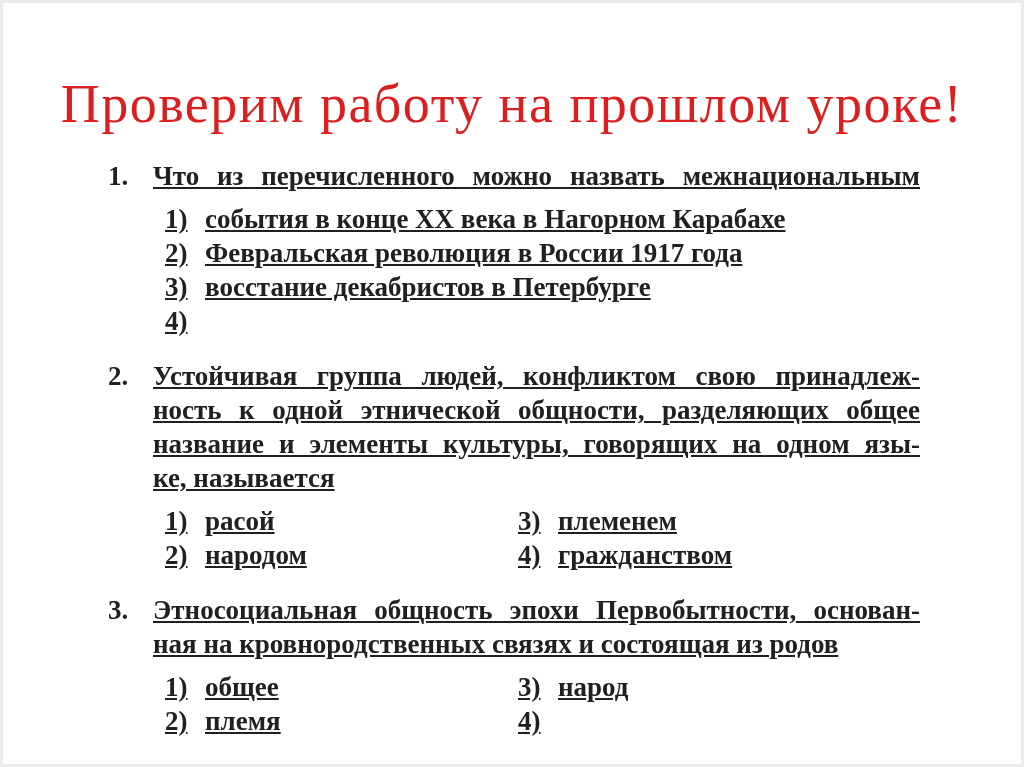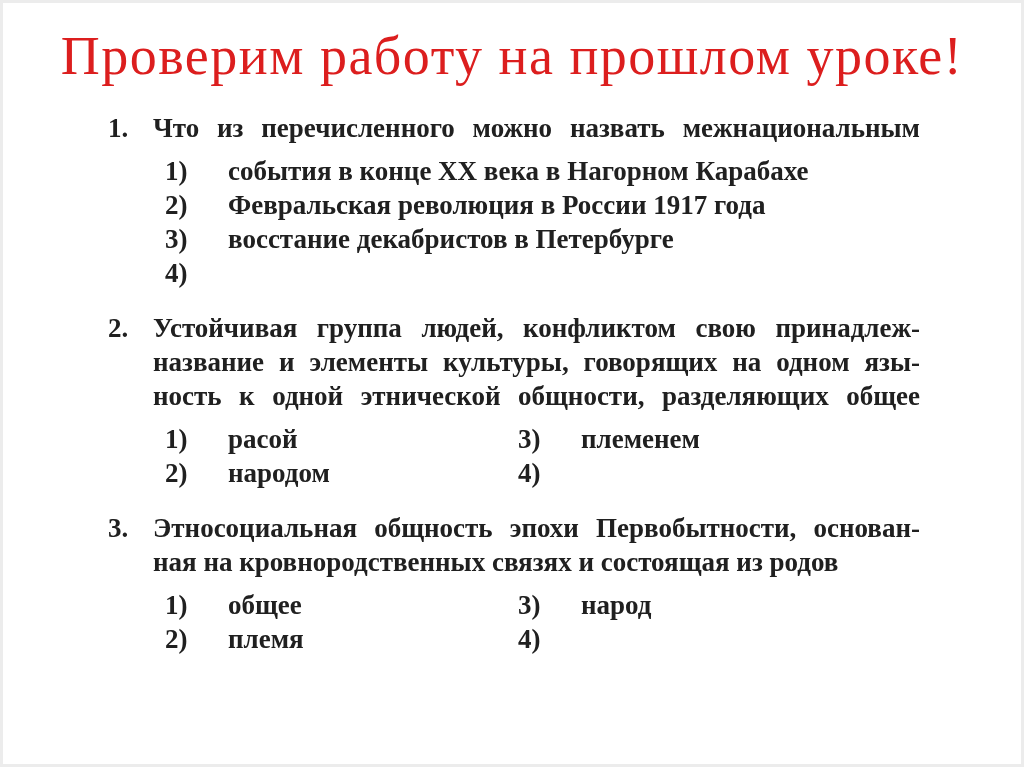--- a/index.html
+++ b/index.html
@@ -4,21 +4,21 @@
 <style>
   * { margin: 0; padding: 0; box-sizing: border-box; }
   html, body { width: 1024px; height: 767px; }
   body {
     background: #ffffff;
     border: 3px solid #ececec;
     overflow: hidden;
     font-family: "Liberation Serif", serif;
     color: #202020;
   }
-  .slide { padding-top: 22px; }
+  .slide { padding-top: 70px; }
 
   .title {
     font-family: "Liberation Serif", serif;
     font-weight: 400;
     color: #dc1e1e;
     font-size: 54px;
     line-height: 1.15;
     letter-spacing: 1.5px;
     text-align: center;
     margin-bottom: 24px;
@@ -27,34 +27,34 @@
 
   .quiz {
     font-size: 27px;
     line-height: 34px;
     font-weight: bold;
     color: #202020;
   }
 
   .question { display: flex; padding-left: 105px; margin-bottom: 21px; }
   .qnum  { flex: 0 0 45px; }
-  .qbody { width: 767px; }
+  .qbody { width: 767px; text-decoration: underline; }
 
   .qtext { margin-bottom: 9px; }
   .qtext .line { white-space: nowrap; }
   .qtext .line.just {
     white-space: normal;
     text-align: justify;
     text-align-last: justify;
   }
 
   .options { padding-left: 12px; }
   .option  { display: flex; height: 34px; }
   .onum    { flex: 0 0 40px; }
-  .otext   { white-space: nowrap; margin-left: 23px; }
+  .otext   { white-space: nowrap; }
 
   .options.two-col {
     display: grid;
     grid-template-columns: 353px 1fr;
     grid-template-rows: repeat(2, 34px);
     grid-auto-flow: column;
   }
 </style>
 </head>
 <body>
@@ -89,38 +89,40 @@
           </div>
         </div>
       </div>
     </section>
 
     <section class="question">
       <div class="qnum">2.</div>
       <div class="qbody">
         <div class="qtext">
           <div class="line just">Устойчивая группа людей, конфликтом свою принадлеж-</div>
+          <div class="line just">ность к одной этнической общности, разделяющих общее</div>
           <div class="line just">название и элементы культуры, говорящих на одном язы-</div>
-          <div class="line just">ность к одной этнической общности, разделяющих общее</div>
+          <div class="line">ке, называется</div>
         </div>
         <div class="options two-col">
           <div class="option">
             <span class="onum">1)</span>
             <span class="otext">расой</span>
           </div>
           <div class="option">
             <span class="onum">2)</span>
             <span class="otext">народом</span>
           </div>
           <div class="option">
             <span class="onum">3)</span>
             <span class="otext">племенем</span>
           </div>
           <div class="option">
             <span class="onum">4)</span>
+            <span class="otext">гражданством</span>
           </div>
         </div>
       </div>
     </section>
 
     <section class="question">
       <div class="qnum">3.</div>
       <div class="qbody">
         <div class="qtext">
           <div class="line just">Этносоциальная общность эпохи Первобытности, основан-</div>

